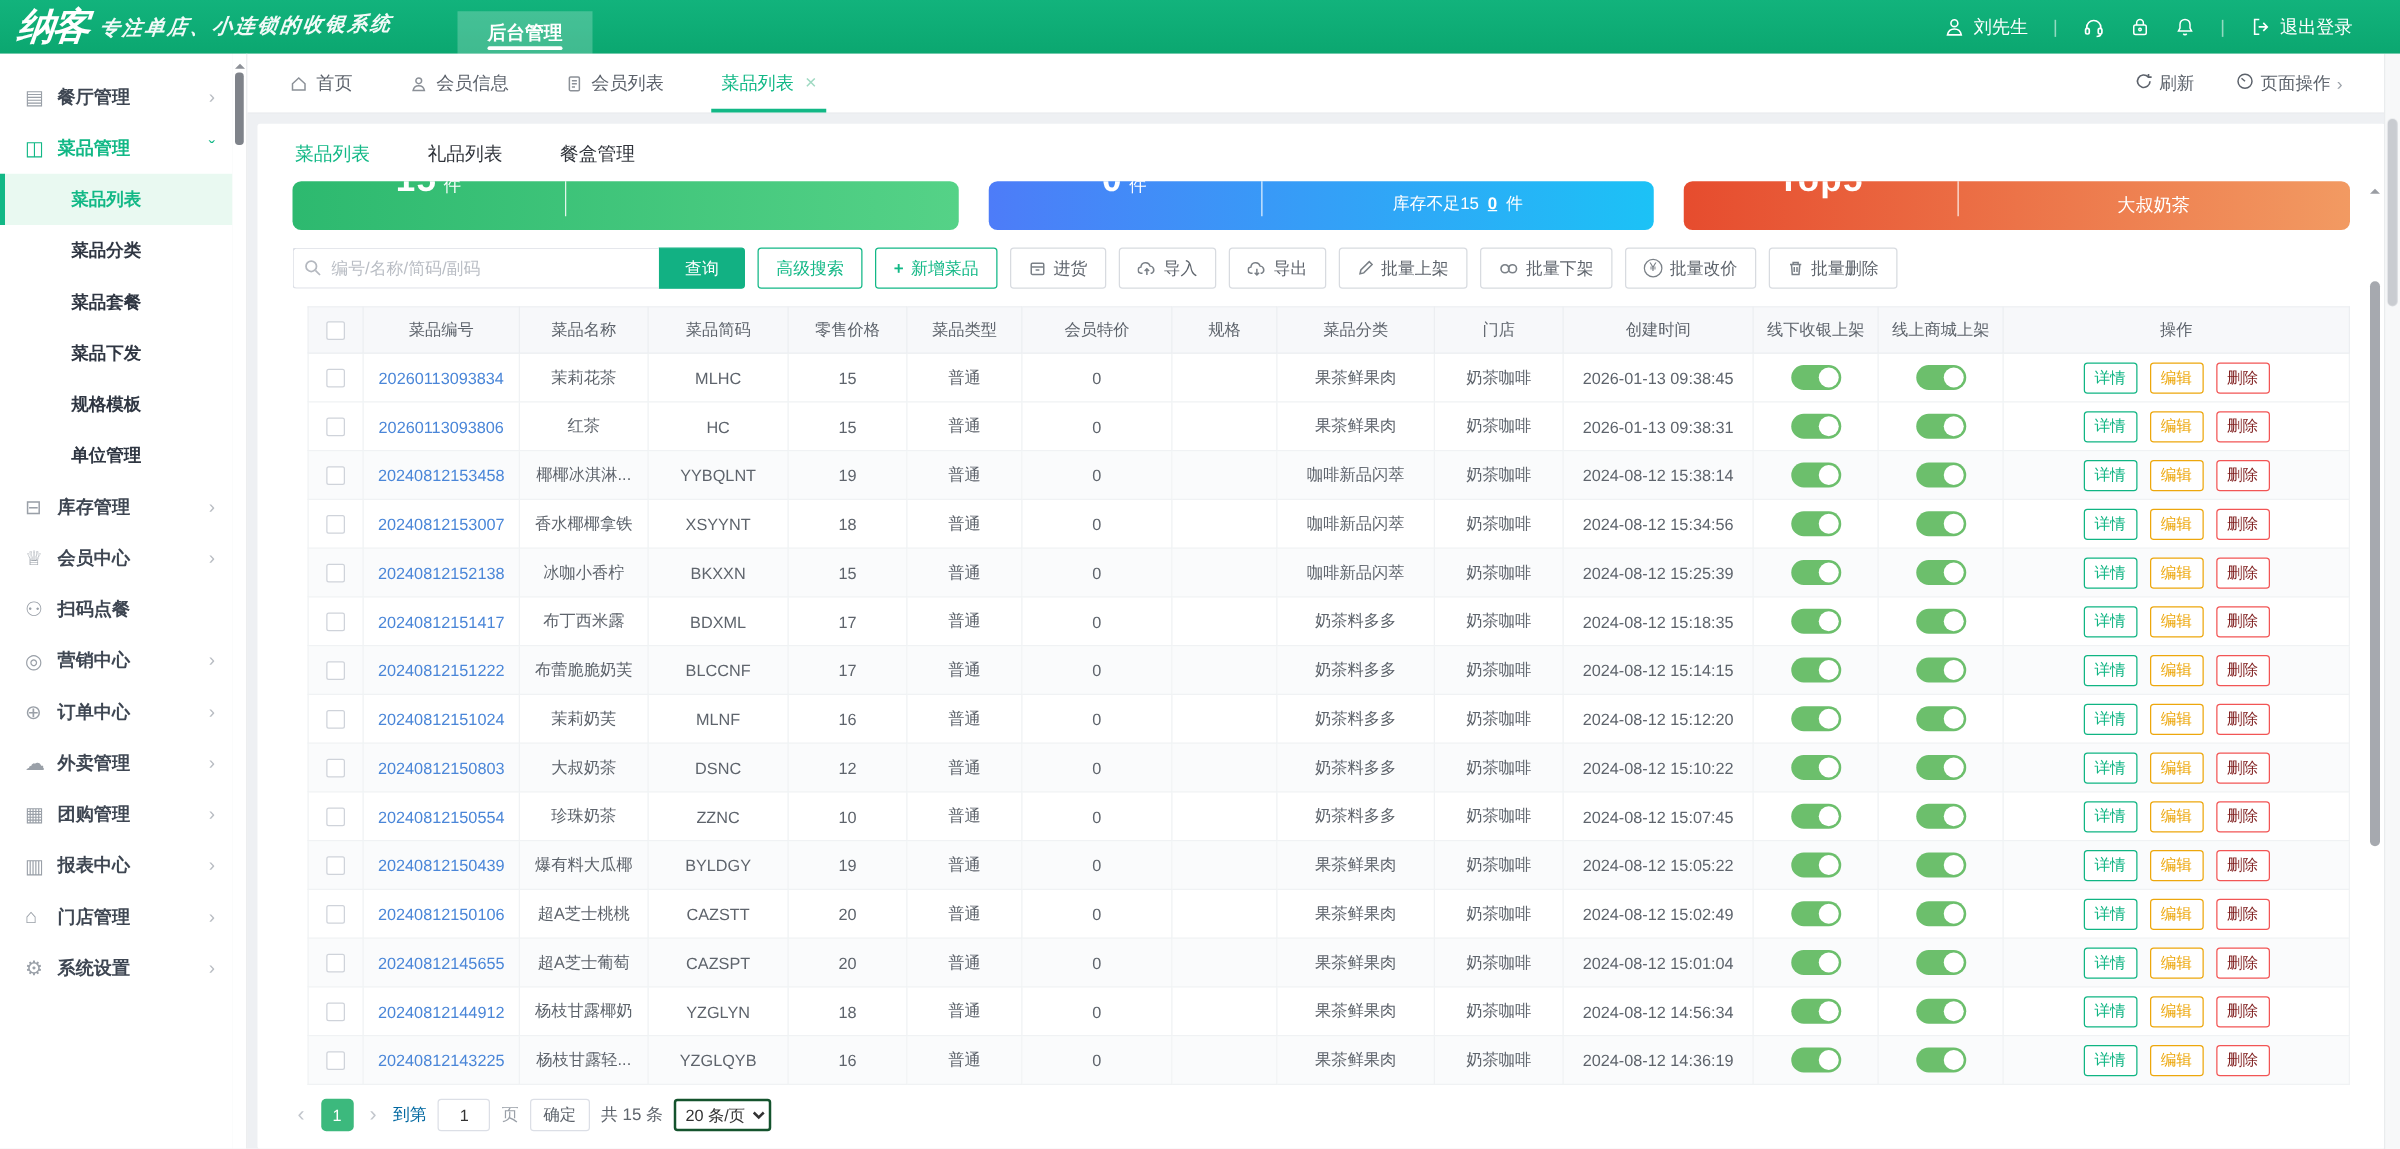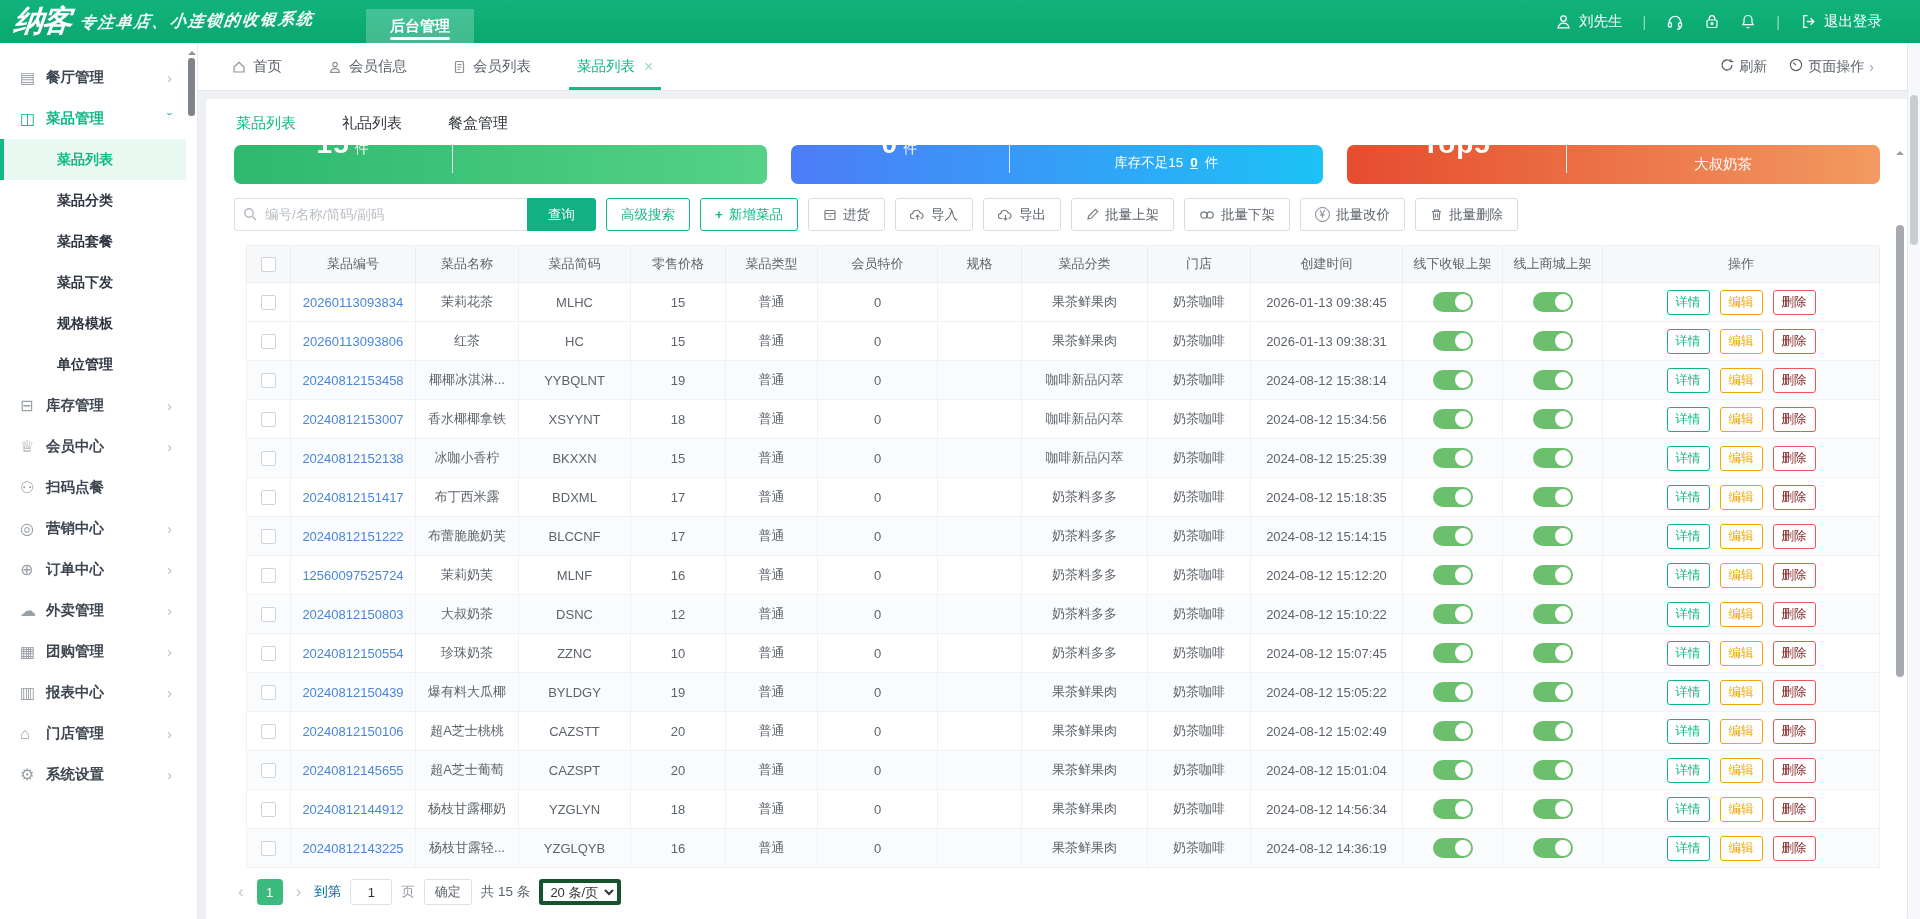--- a/index.html
+++ b/index.html
@@ -35,21 +35,21 @@
 
   .main{flex:1;display:flex;flex-direction:column;min-width:0;position:relative}
 
   
   .tabbar{height:48px;background:#fff;border-bottom:1px solid #e6e8eb;display:flex;align-items:stretch;padding-left:34px}
   .tab{display:flex;align-items:center;gap:7px;margin-right:46px;color:#5c626b;font-size:14.5px;position:relative}
   .tab .ticn{color:#8b9097;display:flex}
   .tab.active{color:#12b886}
   .tab.active::after{content:'';position:absolute;left:-8px;right:-8px;bottom:0;height:3px;background:#12b886}
   .tab .close{color:#9fd9c2;font-size:16px;margin-left:2px}
-  .tab-utils{margin-left:auto;display:flex;align-items:center;gap:22px;padding-right:46px;color:#5c626b;font-size:14px}
+  .tab-utils{margin-left:auto;display:flex;align-items:center;gap:34px;padding-right:46px;color:#5c626b;font-size:14px}
   .tab-util{display:flex;align-items:center;gap:5px}
   .tab-utils .more{color:#9aa0a8}
 
   
   .panel{margin:8px 12px 0 8px;background:#fff;border-radius:2px;flex:1;position:relative;padding-bottom:6px}
   .subtabs{display:flex;gap:46px;padding:15px 0 11px 30px;font-size:15px;color:#30343b;font-weight:400}
   .subtab.active{color:#12b886}
 
   
   .cards{display:flex;gap:24px;margin:1px 28px 0 28px}
@@ -92,21 +92,21 @@
   .act.detail{color:#10b583;border-color:#10b583}
   .act.edit{color:#eda70c;border-color:#eda70c}
   .act.del{color:#7f1d1d;border-color:#f25555}
 
   
   .pager{display:flex;align-items:center;gap:9px;margin:11px 28px 0 28px;color:#5e646c;font-size:13.5px}
   .pg-arrow{color:#c2c6cc;font-size:17px;padding:0 4px}
   .pg-num{width:26px;height:26px;border-radius:4px;background:#3cb97d;color:#fff;display:flex;align-items:center;justify-content:center;font-size:13px}
   .pg-input{width:42px;height:26px;border:1px solid #dcdfe6;border-radius:3px;text-align:center;font-size:13px;color:#333;outline:none}
   .pg-btn{height:26px;padding:0 10px;border:1px solid #dcdfe6;border-radius:3px;background:#fff;font-size:13px;color:#5e646c}
-  .pg-size{height:26px;border:4px solid #14532d;border-radius:3px;background:#fff;font-size:13px;color:#333;padding:0 3px}
+  .pg-size{height:26px;border:2px solid #14532d;border-radius:3px;background:#fff;font-size:13px;color:#333;padding:0 3px}
 
   
   .inner-scroll{position:absolute;top:48px;right:3px;bottom:10px;width:10px}
   .inner-scroll .up{position:absolute;top:0;left:1px;width:0;height:0;border:4px solid transparent;border-bottom-color:#9a9da3}
   .inner-scroll .thumb{position:absolute;top:78px;left:1px;width:8px;height:452px;background:#a6a9af;border-radius:4px}
   .outer-scroll{position:absolute;top:43px;right:0;bottom:0;width:13px;background:#f7f8f9;border-left:1px solid #e7e9ec}
   .outer-scroll .thumb{position:absolute;top:52px;left:2px;width:8px;height:150px;background:#c9ccd1;border-radius:4px}
 </style>
 </head>
 <body>
@@ -541,21 +541,21 @@
                 <td data-interactable="false"></td>
                 <td data-interactable="false">奶茶料多多</td>
                 <td data-interactable="false">奶茶咖啡</td>
                 <td data-interactable="false">2024-08-12 15:14:15</td>
                 <td data-interactable="false"><span class="toggle" data-interactable="true"></span></td>
                 <td data-interactable="false"><span class="toggle" data-interactable="true"></span></td>
                 <td data-interactable="false"><span class="act detail" data-interactable="true">详情</span><span class="act edit" data-interactable="true">编辑</span><span class="act del" data-interactable="true">删除</span></td>
               </tr>
               <tr data-interactable="false">
                 <td data-interactable="false"><span class="checkbox" data-interactable="true"></span></td>
-                <td data-interactable="false"><a class="code" data-interactable="true" href="#">12560097525724</a></td>
+                <td data-interactable="false"><a class="code" data-interactable="true" href="#">20240812151024</a></td>
                 <td data-interactable="false">茉莉奶芙</td>
                 <td data-interactable="false">MLNF</td>
                 <td data-interactable="false">16</td>
                 <td data-interactable="false">普通</td>
                 <td data-interactable="false">0</td>
                 <td data-interactable="false"></td>
                 <td data-interactable="false">奶茶料多多</td>
                 <td data-interactable="false">奶茶咖啡</td>
                 <td data-interactable="false">2024-08-12 15:12:20</td>
                 <td data-interactable="false"><span class="toggle" data-interactable="true"></span></td>

